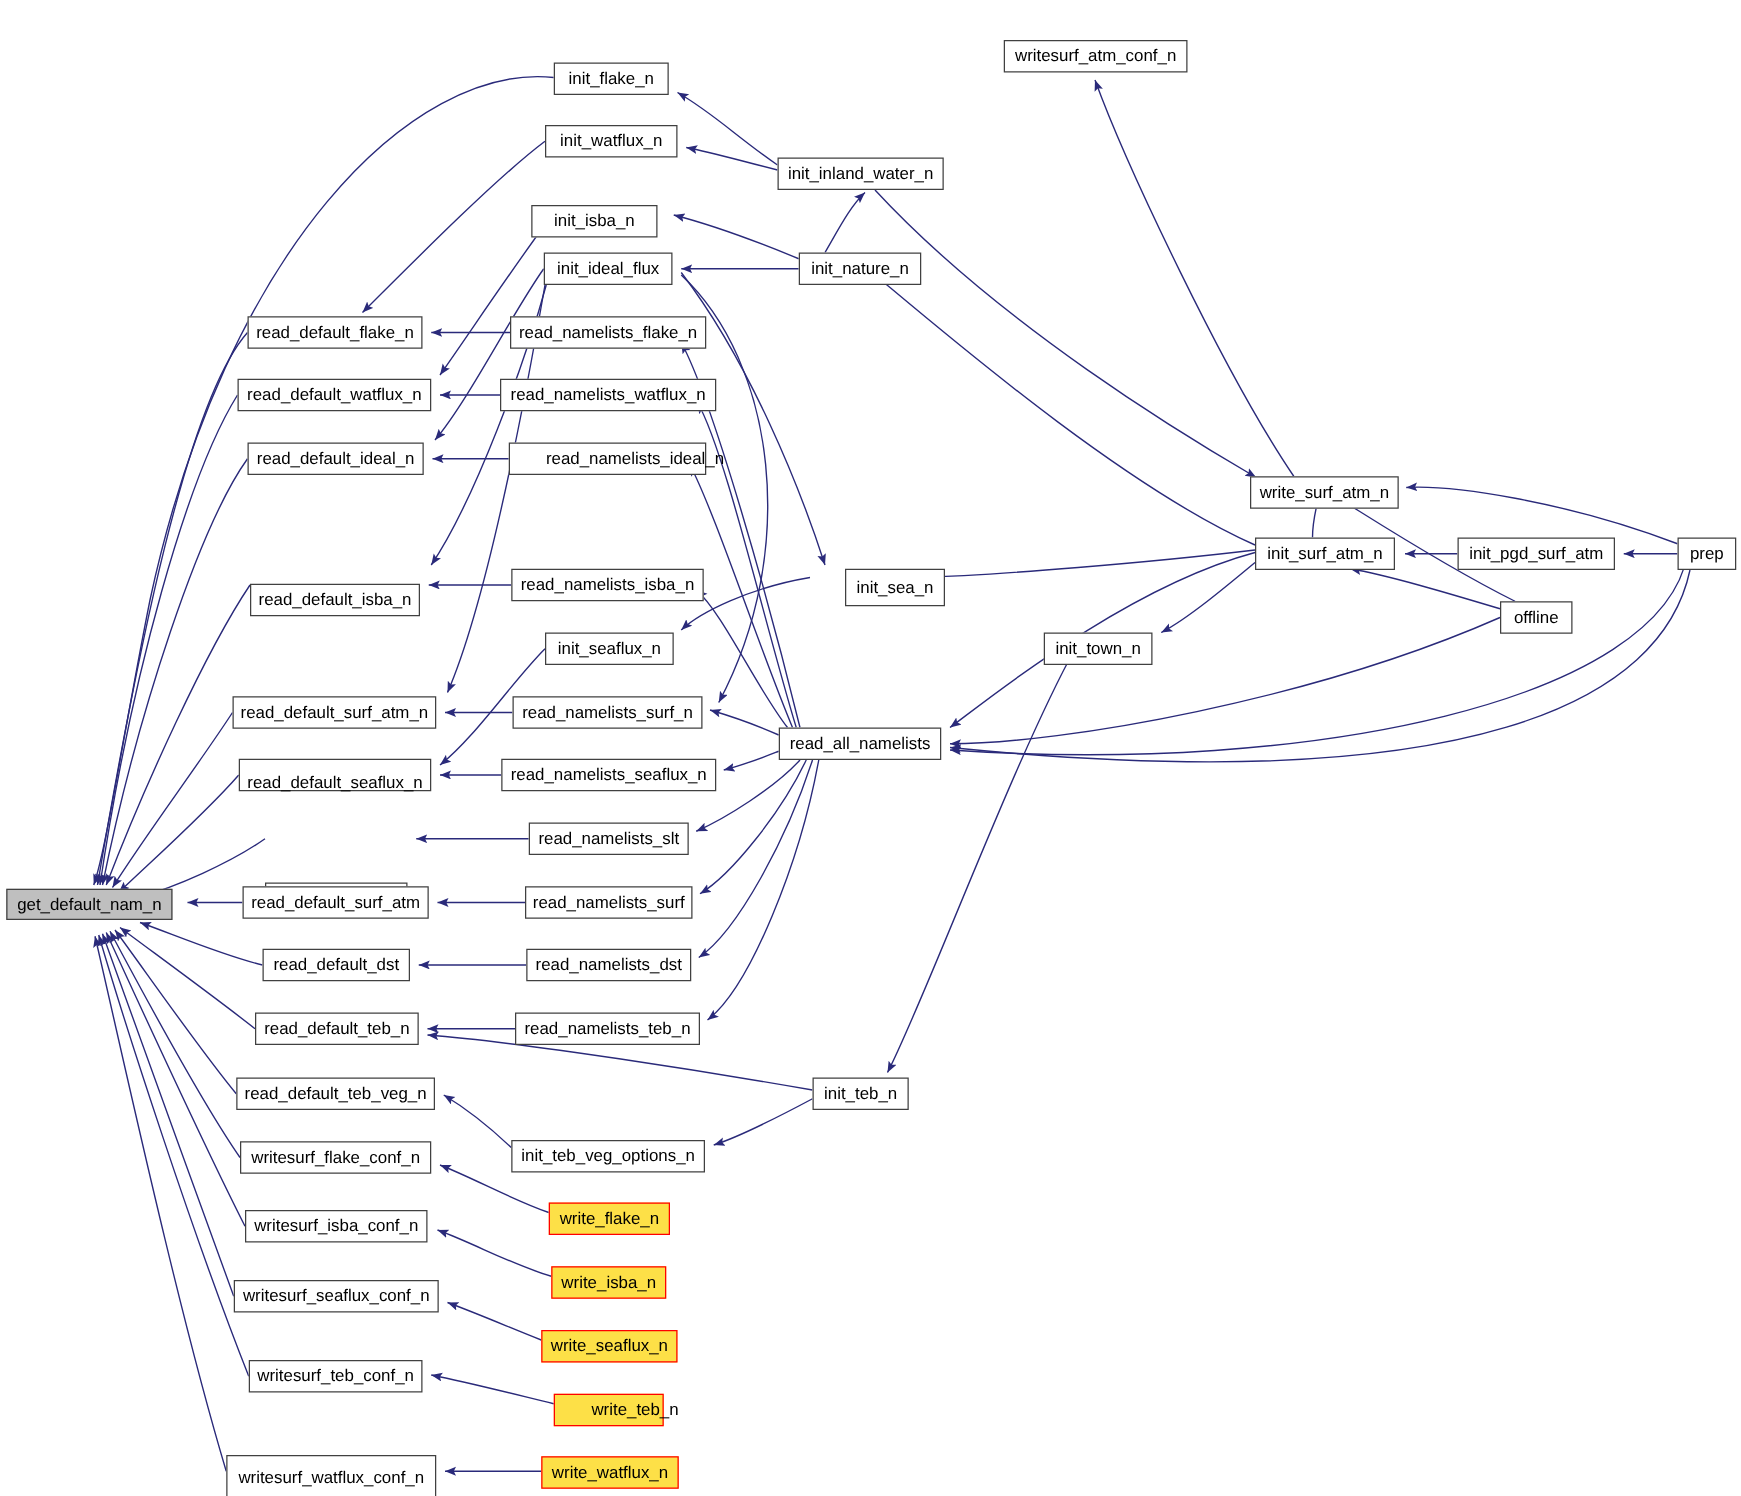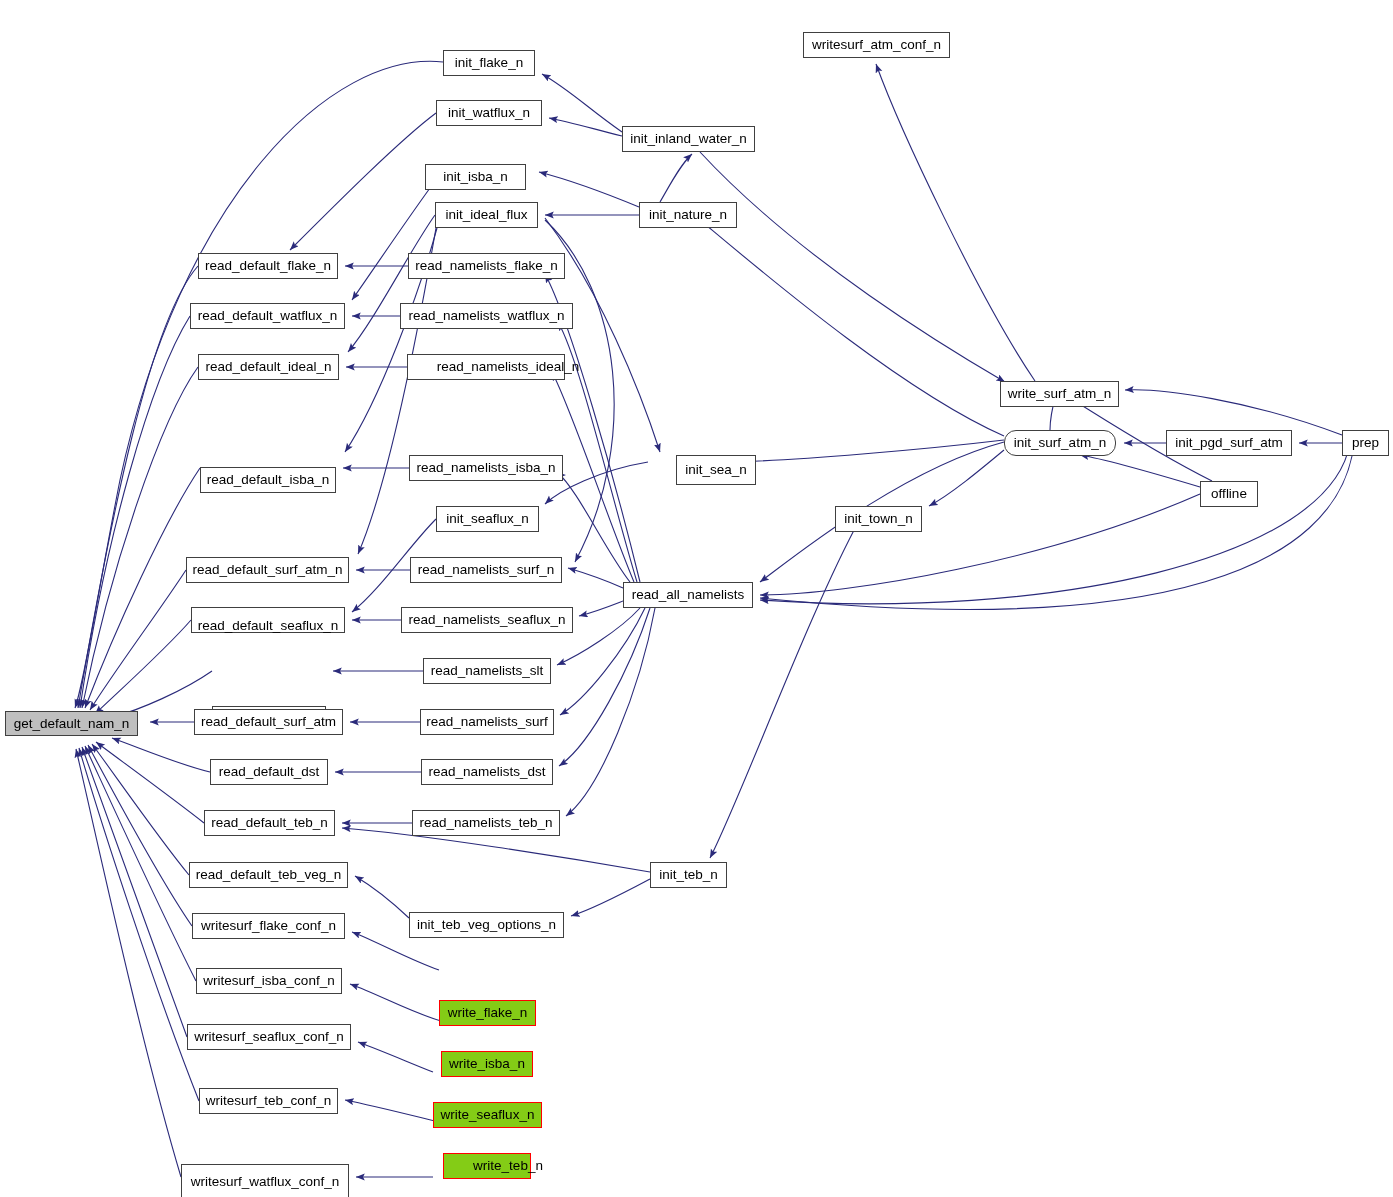--- a/index.html
+++ b/index.html
@@ -3,21 +3,21 @@
 <meta charset="utf-8">
 <style>
   html,body{margin:0;padding:0;background:#ffffff;}
   body{font-family:"Liberation Sans","DejaVu Sans",sans-serif;}
   #graph-root{position:relative;width:1393px;height:1197px;background:#ffffff;overflow:hidden;}
   #graph-svg{position:absolute;left:0;top:0;width:1393px;height:1197px;}
   .node-box{position:absolute;box-sizing:border-box;background:#ffffff;border:1px solid #404040;
             display:flex;align-items:center;justify-content:center;
             font-size:13.5px;color:#000000;white-space:nowrap;line-height:1;}
   .node-box.highlight{background:#bfbfbf;border-color:#404040;}
-  .node-box.red{border:1px solid #ff0000;background:#84cc16;margin-top:38px;}
+  .node-box.red{border:1px solid #ff0000;background:#fde047;}
   .node-label{pointer-events:none;}
 </style>
 </head>
 <body>
 
 <div id="graph-root">
   <svg id="graph-svg" viewBox="0 0 1393 1197" xmlns="http://www.w3.org/2000/svg">
     <defs>
       <marker id="ah" markerWidth="9" markerHeight="9" refX="8" refY="3.2" orient="auto" markerUnits="strokeWidth">
         <path d="M0,0 L8,3.2 L0,6.4 L1.6,3.2 z" fill="#2a2a7a"></path>
@@ -233,21 +233,21 @@
       </div>
       <div class="node-box" style="left: 650px; top: 862px; width: 77px; height: 26px;">
         <span class="node-label">init_teb_n</span>
       </div>
       <div class="node-box" style="left: 803px; top: 32px; width: 147px; height: 26px;">
         <span class="node-label">writesurf_atm_conf_n</span>
       </div>
       <div class="node-box" style="left: 1000px; top: 381px; width: 119px; height: 26px;">
         <span class="node-label">write_surf_atm_n</span>
       </div>
-      <div class="node-box" style="left: 1004px; top: 430px; width: 112px; height: 26px; border-radius: 12px;">
+      <div class="node-box" style="left: 1004px; top: 430px; width: 112px; height: 26px;">
         <span class="node-label">init_surf_atm_n</span>
       </div>
       <div class="node-box" style="left: 1166px; top: 430px; width: 126px; height: 26px;">
         <span class="node-label">init_pgd_surf_atm</span>
       </div>
       <div class="node-box" style="left: 1200px; top: 481px; width: 58px; height: 26px;">
         <span class="node-label">offline</span>
       </div>
       <div class="node-box" style="left: 1342px; top: 430px; width: 47px; height: 26px;">
         <span class="node-label">prep</span>

